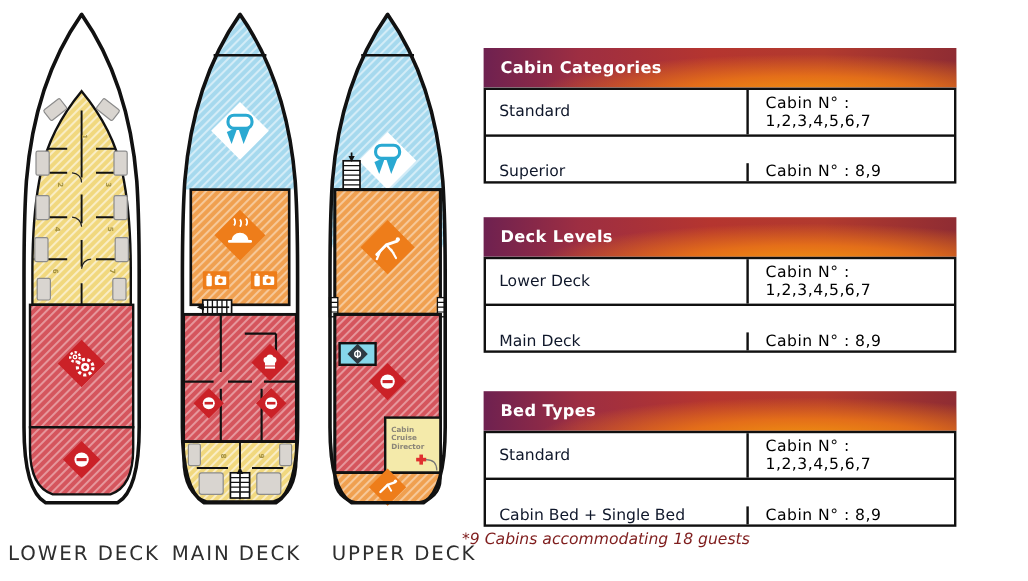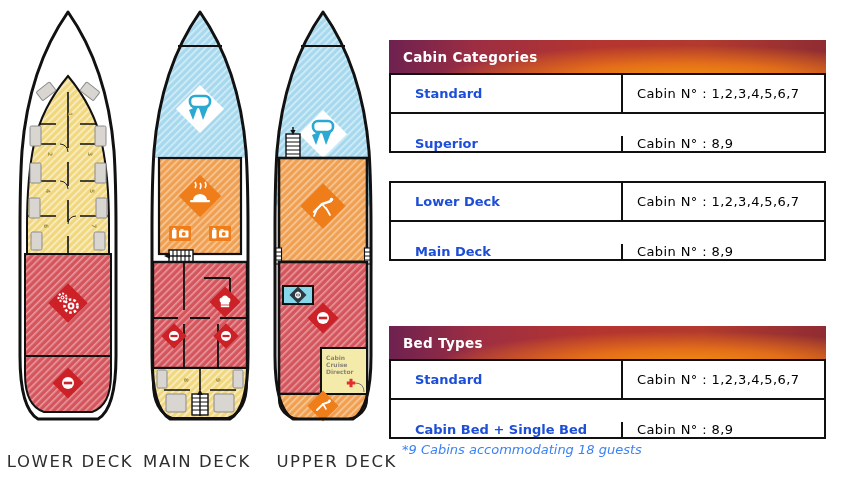--- a/index.html
+++ b/index.html
@@ -12,36 +12,36 @@
   .boat.lower{left:8px;}
   .boat.main{left:140px;}
   .boat.upper{left:263px;}
   .deck-label{position:absolute;top:452px;width:150px;text-align:center;
       font-size:16.5px;letter-spacing:1.6px;color:#2e2e2e;font-weight:400;}
   .deck-label.l1{left:-5px;}
   .deck-label.l2{left:122px;}
   .deck-label.l3{left:247px;text-align:right;}
 
   
-  .tbl{position:absolute;left:389px;width:437px;}
+  .tbl{position:absolute;left:403px;width:394px;}
   .tbl.t1{top:40px;} .tbl.t2{top:181px;} .tbl.t3{top:326px;}
   .tbl-header{height:33px;display:flex;align-items:center;padding-left:14px;
       color:#fff;font-size:13.5px;font-weight:600;letter-spacing:.3px;
       background:
         radial-gradient(95% 170% at 68% 118%, var(--header_glow) 0%, rgba(233,116,23,.9) 28%, rgba(233,116,23,0) 60%),
         linear-gradient(90deg, var(--header_left) 0%, #9d2e42 20%, var(--header_mid) 48%, #b23a2e 72%, var(--header_right) 100%);}
   .tbl-body{border:2px solid #101010;background:#fff;}
   .tbl-row{display:flex;height:37px;}
   .tbl-row + .tbl-row{border-top:2px solid #101010;align-items:flex-end;}
   .cell-l{width:206px;border-right:2px solid #101010;display:flex;align-items:center;
-      padding-left:24px;font-size:13px;color:#1d4ed8;font-weight:bold;}
+      padding-left:11px;font-size:13px;color:#0f172a;}
   .cell-r{flex:1;display:flex;align-items:center;padding-left:14px;
       font-size:13px;letter-spacing:.4px;color:#000000;}
-  .footnote{position:absolute;left:402px;top:442px;font-style:italic;
-      font-size:13px;color:#3b82f6;}
+  .footnote{position:absolute;left:385px;top:442px;font-style:italic;
+      font-size:13px;color:#7f1d1d;}
 </style>
 </head>
 <body>
 
 <div id="stage">
 
   <svg width="0" height="0" style="position:absolute" aria-hidden="true">
     <defs>
       <pattern id="p-yellow" patternUnits="userSpaceOnUse" width="5" height="5" patternTransform="rotate(45)">
         <rect width="5" height="5" style="fill:var(--hatch_yellow)"></rect>
@@ -296,20 +296,21 @@
         <div class="cell-r">Cabin N° : 1,2,3,4,5,6,7</div>
       </div>
       <div class="tbl-row">
         <div class="cell-l">Superior</div>
         <div class="cell-r">Cabin N° : 8,9</div>
       </div>
     </div>
   </div>
 
   <div class="tbl t2">
+    <div class="tbl-header">Deck Levels</div>
     <div class="tbl-body">
       <div class="tbl-row">
         <div class="cell-l">Lower Deck</div>
         <div class="cell-r">Cabin N° : 1,2,3,4,5,6,7</div>
       </div>
       <div class="tbl-row">
         <div class="cell-l">Main Deck</div>
         <div class="cell-r">Cabin N° : 8,9</div>
       </div>
     </div>

